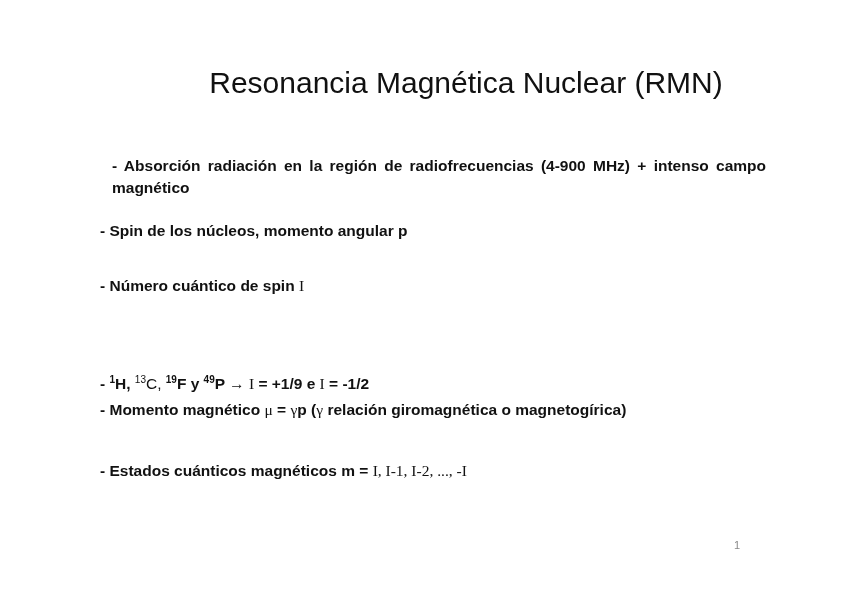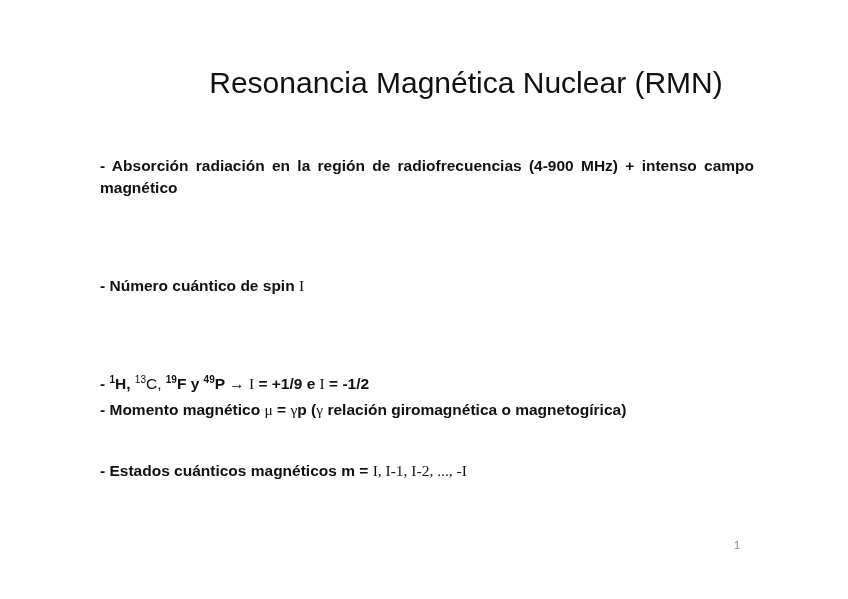--- a/index.html
+++ b/index.html
@@ -3,36 +3,39 @@
   <meta charset="utf-8">
   <style>
     html, body { margin: 0; padding: 0; background: #ffffff; }
     body { width: 848px; height: 599px; position: relative; overflow: hidden;
            font-family: "Liberation Sans", "DejaVu Sans", sans-serif; color: #111; }
     .slide { position: absolute; left: 0; top: 0; width: 848px; height: 599px; background: #fff; }
     .title { position: absolute; left: 0; top: 66px; width: 848px; text-align: center;
              font-size: 30px; font-weight: normal; color: #111; letter-spacing: 0px; padding-left: 42px; }
     .bullet { position: absolute; left: 100px; width: 654px; font-size: 15.5px; line-height: 22px;
               font-weight: bold; color: #111; }
-    .justify { text-align: justify; text-align-last: left; }
+    .justify { text-align: justify; text-align-last: left; margin-left: 12px; }
     .serif { font-family: "Liberation Serif", "DejaVu Serif", serif; font-weight: normal; }
     .normal { font-weight: normal; }
     sup { font-size: 10px; vertical-align: 6px; line-height: 0; }
     .pagenum { position: absolute; left: 734px; top: 539px; font-size: 11px; color: #888; }
   </style>
 </head>
 <body>
 
 <div class="slide">
   <div class="title">Resonancia Magnética Nuclear (RMN)</div>
 
   <div class="bullet justify" style="top:155px;">
     <span>- Absorción radiación en la región de radiofrecuencias (4-900 MHz) + intenso campo magnético</span>
   </div>
 
+  <div class="bullet" style="top:220px;">
+    <span>- Spin de los núcleos, momento angular </span><span>p</span>
+  </div>
 
   <div class="bullet" style="top:275px;">
     <span>- Número cuántico de spin </span><span class="serif">I</span>
   </div>
 
 
   <div class="bullet" style="top:373px;">
     <span>- </span><sup>1</sup><span>H, </span><sup class="normal">13</sup><span class="normal">C, </span><sup>19</sup><span>F y </span><sup>49</sup><span>P → </span><span class="serif">I</span><span> = +1/9 e </span><span class="serif">I</span><span> = -1/2</span>
   </div>
 

